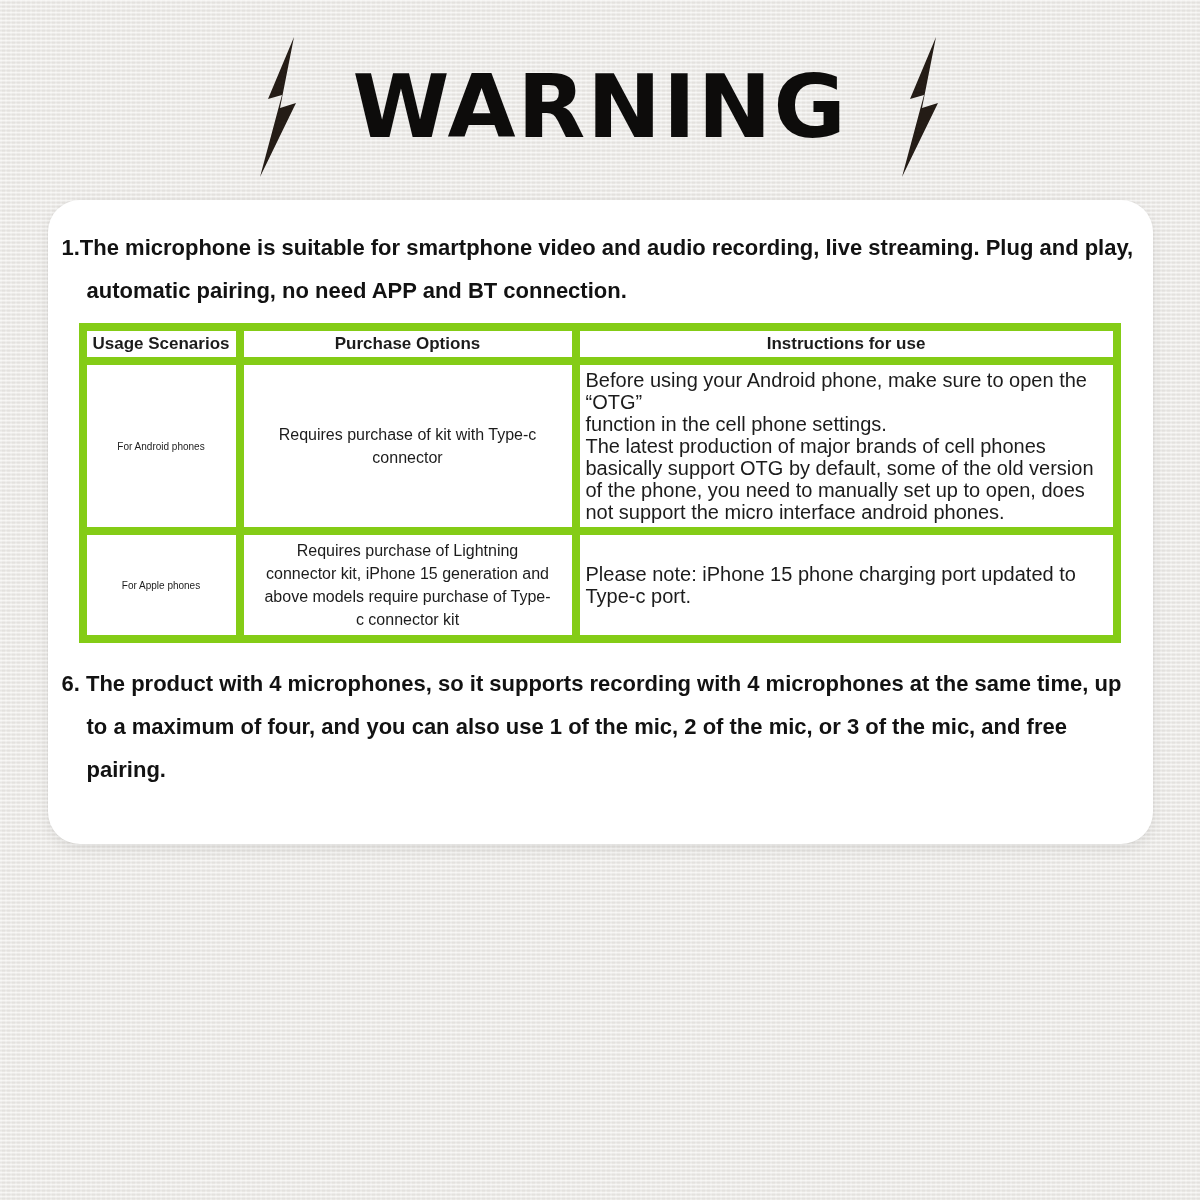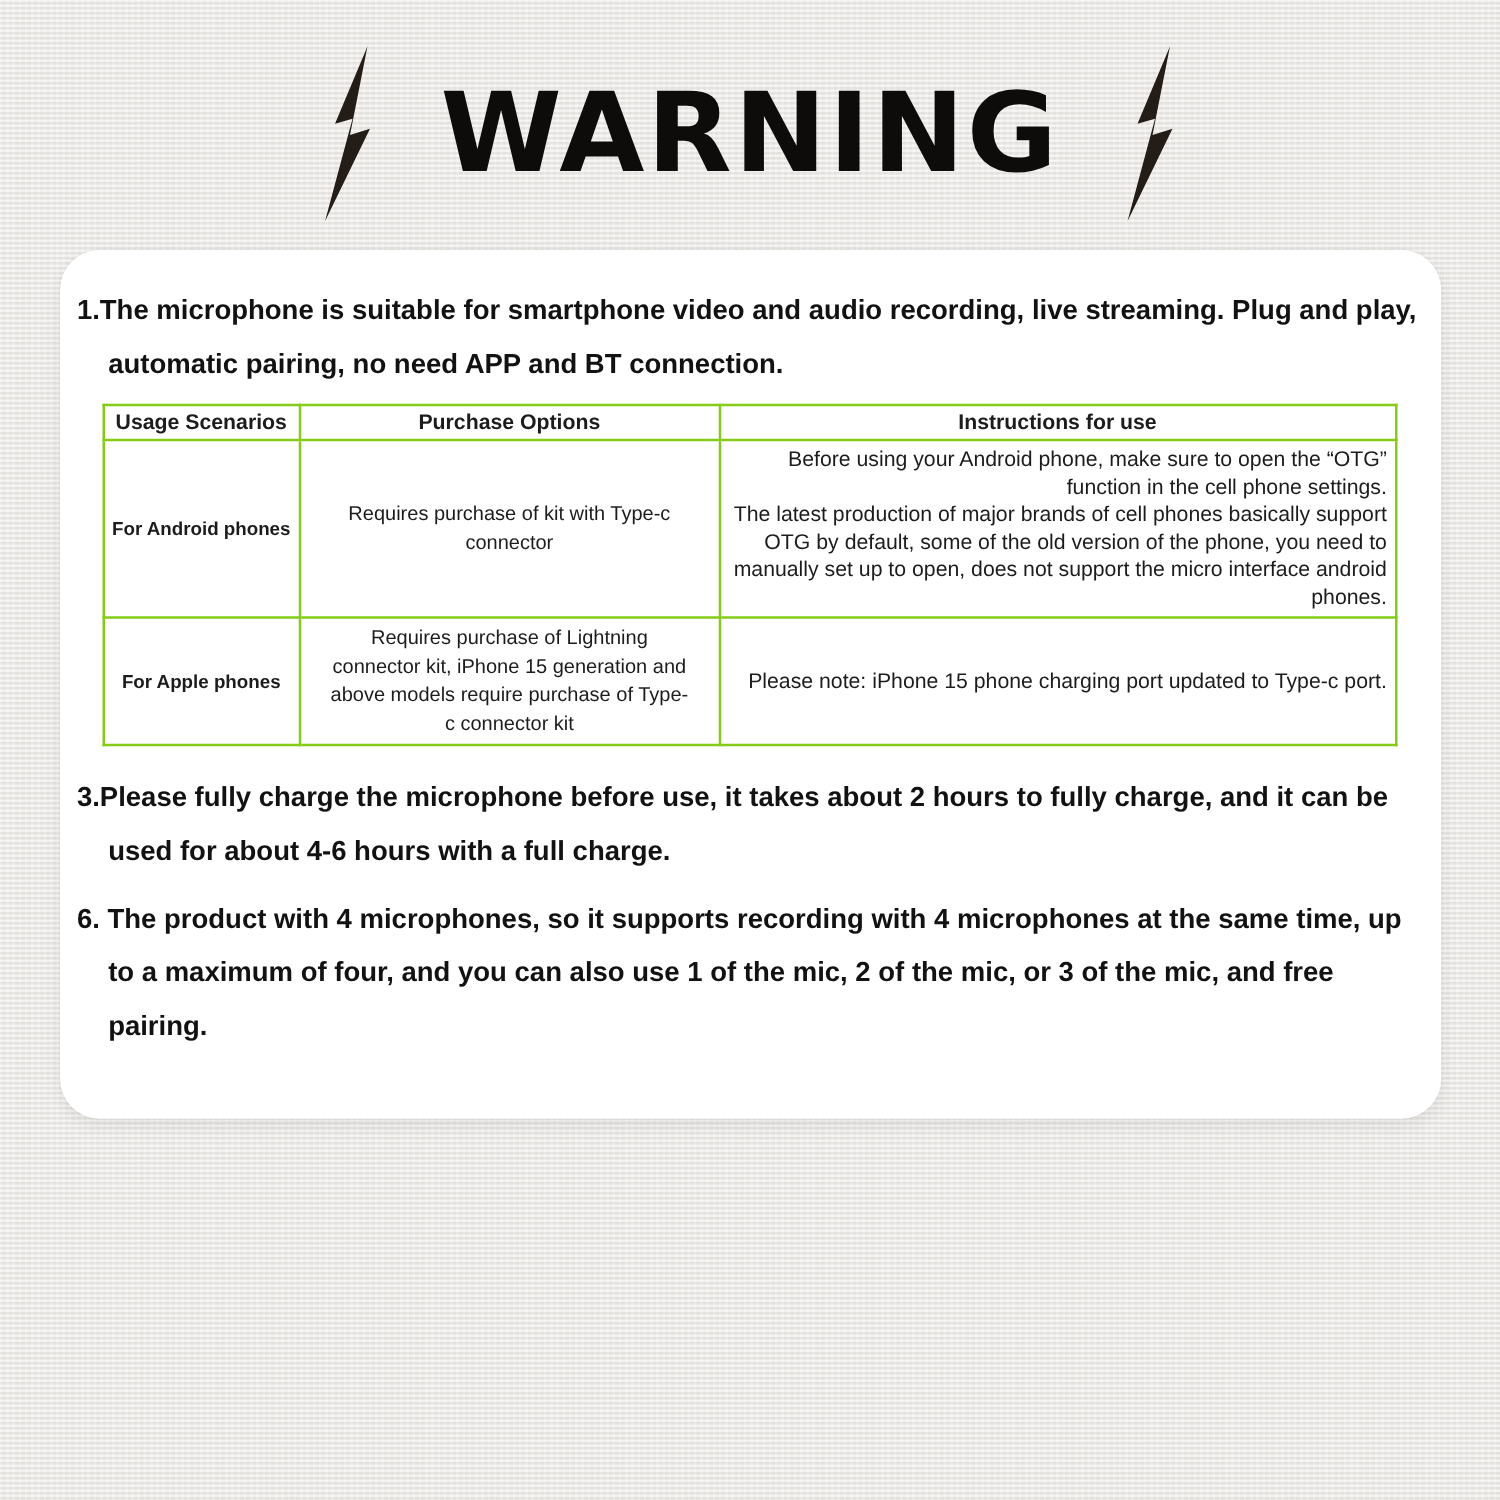--- a/index.html
+++ b/index.html
@@ -59,45 +59,45 @@
     color: #121212;
   }
 
   .usage-table {
     width: 1034px;
     margin: 7px auto 19px auto;
     border-collapse: collapse;
     table-layout: fixed;
   }
   .usage-table th, .usage-table td {
-    border: 2px solid #84cc16;
+    border: 8px solid #84cc16;
     color: #1c1c1c;
     vertical-align: middle;
   }
   .usage-table th {
     font-size: 17px;
     font-weight: bold;
     padding: 3px 4px;
     text-align: center;
   }
   td.cell-scenario {
-    font-size: 15px;
-    font-weight: bold;
+    font-size: 10px;
+    font-weight: normal;
     text-align: center;
     padding: 4px 5px;
   }
   td.cell-purchase {
     font-size: 16px;
     text-align: center;
     line-height: 23px;
     padding: 4px 20px;
   }
   td.cell-instructions {
-    font-size: 17px;
-    text-align: right;
+    font-size: 20px;
+    text-align: left;
     line-height: 22px;
     padding: 4px 6px;
     white-space: pre-line;
   }
 </style>
 </head>
 <body>
 
 <div class="title-row">
   <svg class="bolt" viewBox="0 0 42 140" aria-hidden="true">
@@ -135,16 +135,15 @@
 The latest production of major brands of cell phones basically support OTG by default, some of the old version of the phone, you need to manually set up to open, does not support the micro interface android phones.</td>
       </tr>
       <tr>
         <td class="cell-scenario">For Apple phones</td>
         <td class="cell-purchase">Requires purchase of Lightning connector kit, iPhone 15 generation and above models require purchase of Type-c connector kit</td>
         <td class="cell-instructions">Please note: iPhone 15 phone charging port updated to Type-c port.</td>
       </tr>
     </tbody>
   </table>
 
-  <p class="item">3.Please fully charge the microphone before use, it takes about 2 hours to fully charge, and it can be used for about 4-6 hours with a full charge.</p>
   <p class="item">6. The product with 4 microphones, so it supports recording with 4 microphones at the same time, up to a maximum of four, and you can also use 1 of the mic, 2 of the mic, or 3 of the mic, and free pairing.</p>
 
 </div>
 
 </body></html>

